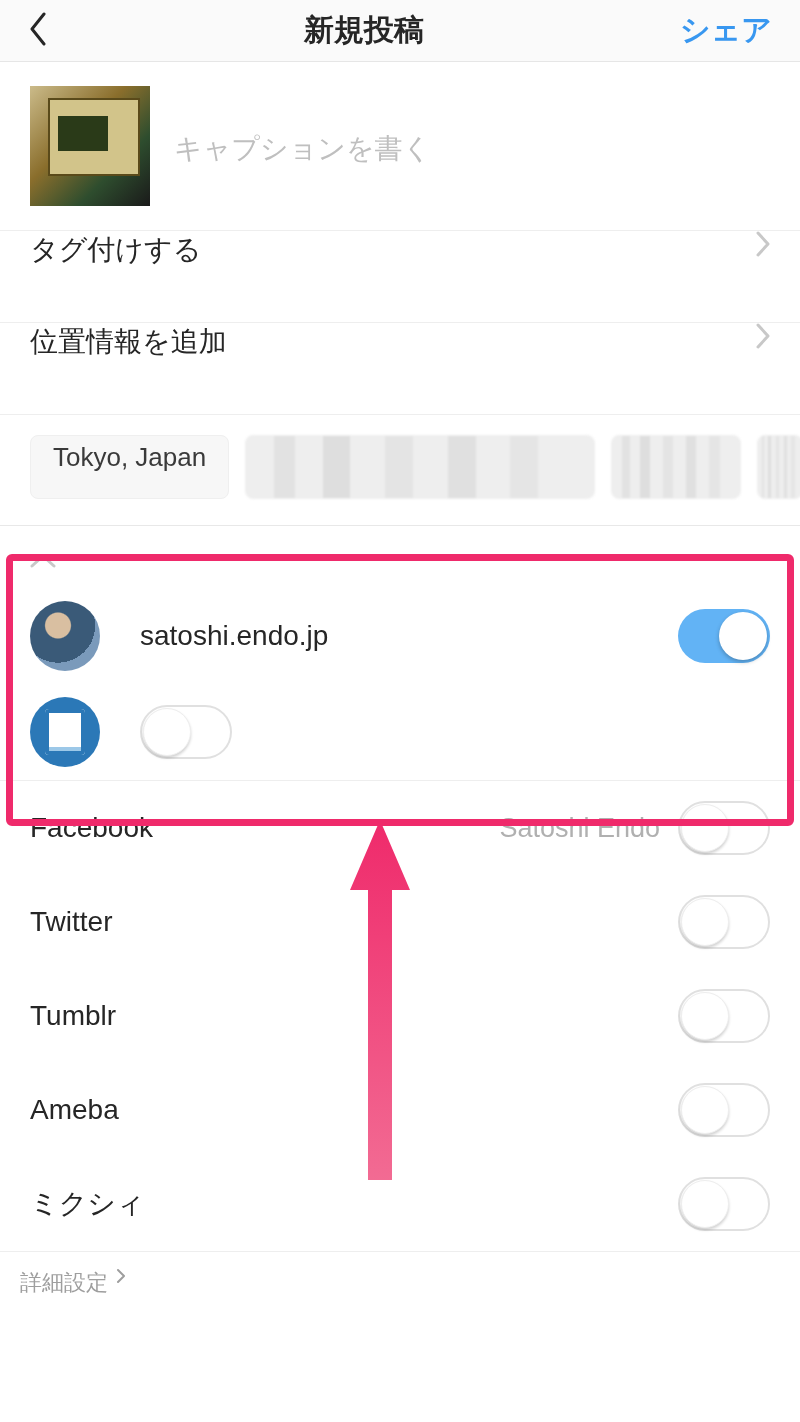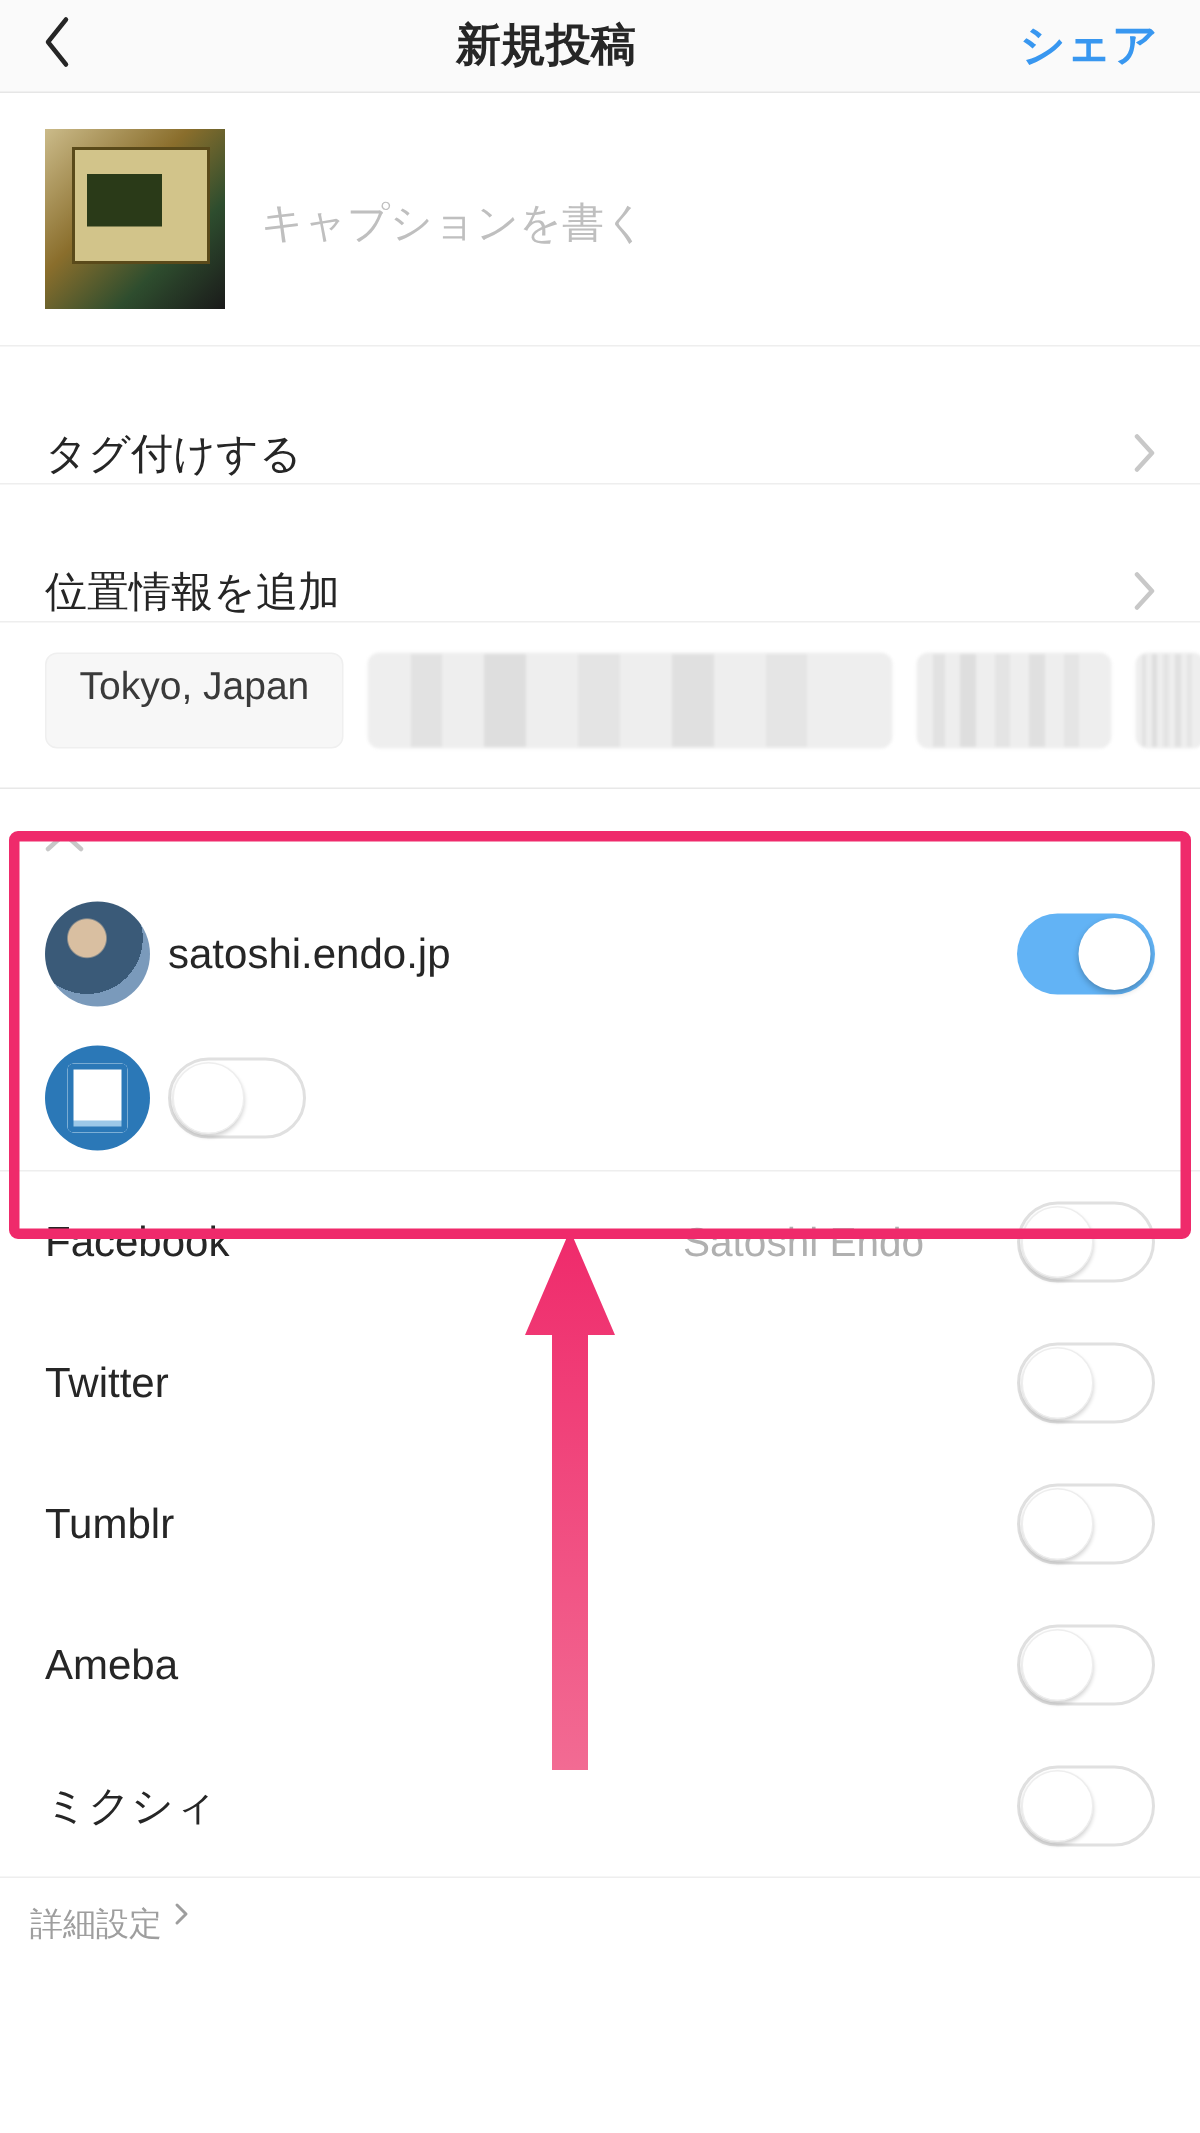--- a/index.html
+++ b/index.html
@@ -45,21 +45,21 @@
     content:""; position:absolute; left:28px; top:30px; width:50px; height:35px;
     background:#2a3a18;
   }
   .caption-input {
     border: none; outline: none; font-size: 28px; color: #3b82f6; flex: 1;
     padding-top: 6px;
   }
   .caption-input::placeholder { color: #bfbfbf; }
   
   .link-row {
-    display: flex; align-items: flex-end; justify-content: space-between;
+    display: flex; align-items: flex-start; justify-content: space-between;
     padding: 0 30px; height: 92px; font-size: 28px;
     border-bottom: 1px solid #eee;
     gap: 21px;
   }
   .chev-r svg { width: 14px; height: 26px; }
   
   .locations {
     display: flex; gap: 16px; padding: 20px 30px 26px 30px;
     border-bottom: 1px solid #e8e8e8;
     overflow: hidden;
@@ -98,38 +98,38 @@
   
   .section-head {
     display: flex; align-items: center; justify-content: space-between;
     padding: 14px 30px 8px 30px; height: 62px;
   }
   .section-head span { font-size: 27px; }
   .chev-u svg { width: 26px; height: 16px; }
   
   .acct-row {
     display: flex; align-items: center;
-    padding: 0 30px; height: 96px; gap: 12px;
+    padding: 0 30px; height: 96px; gap: 40px;
   }
   .avatar {
     width: 70px; height: 70px; border-radius: 50%;
     flex-shrink: 0;
   }
   .av1 { background: radial-gradient(circle at 40% 35%,#d9bfa1 0 20%,#3a5a78 22% 60%,#7a9abb 60% 100%); }
   .av2 { background: #2b78b7; display:flex; align-items:center; justify-content:center; }
   .av2::after{ content:""; width:40px; height:46px; background:#fff; border-radius:4px;
     box-shadow: inset 0 0 0 4px #2b78b7, inset 0 -18px 0 -10px #9cc8e8;}
   .acct-name { font-size: 28px; flex: 1; }
   
   .share-row {
     display: flex; align-items: center; justify-content: space-between;
     padding: 0 30px; height: 94px; font-size: 28px;
   }
   .share-extra { color: #b0b0b0; font-size: 27px; margin-right: 18px; }
-  .share-right { display:flex; align-items:center;gap:44px; }
+  .share-right { display:flex; align-items:center; }
   
   .toggle {
     width: 92px; height: 54px; border-radius: 28px; position: relative;
     flex-shrink: 0;
   }
   .toggle .knob {
     position: absolute; width: 48px; height: 48px; border-radius: 50%;
     background: #fff; top: 3px;
     box-shadow: 0 2px 4px rgba(0,0,0,0.25);
   }

